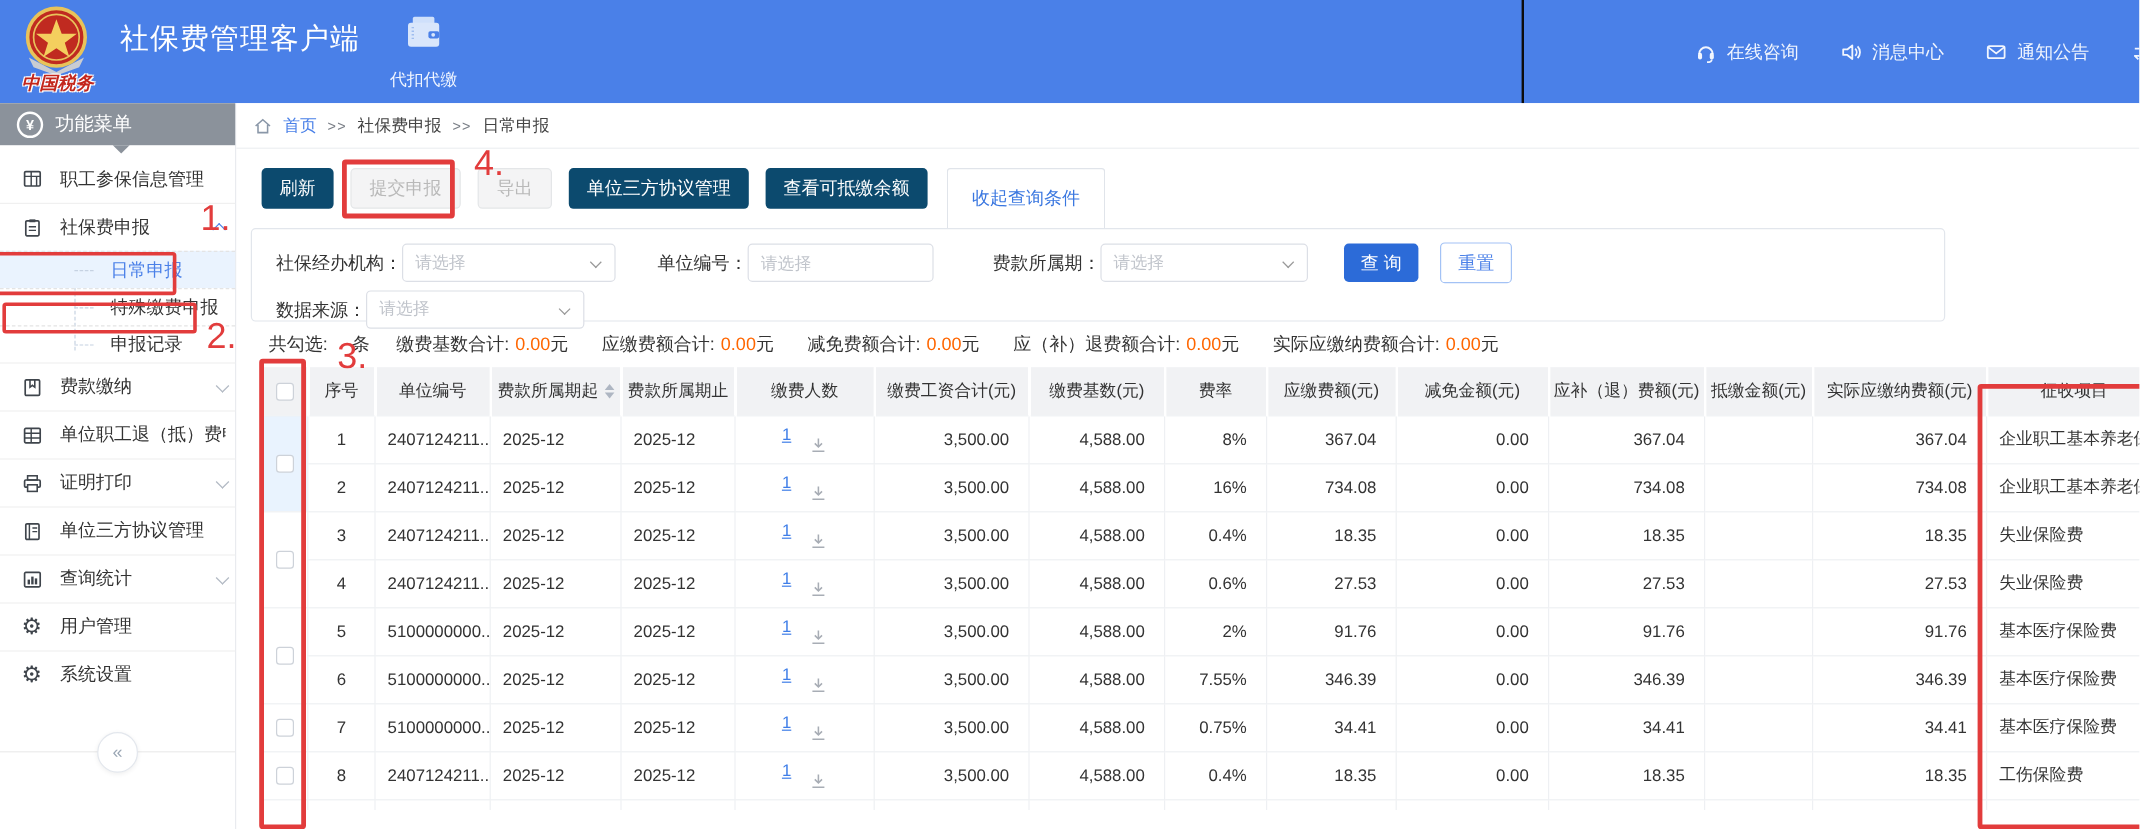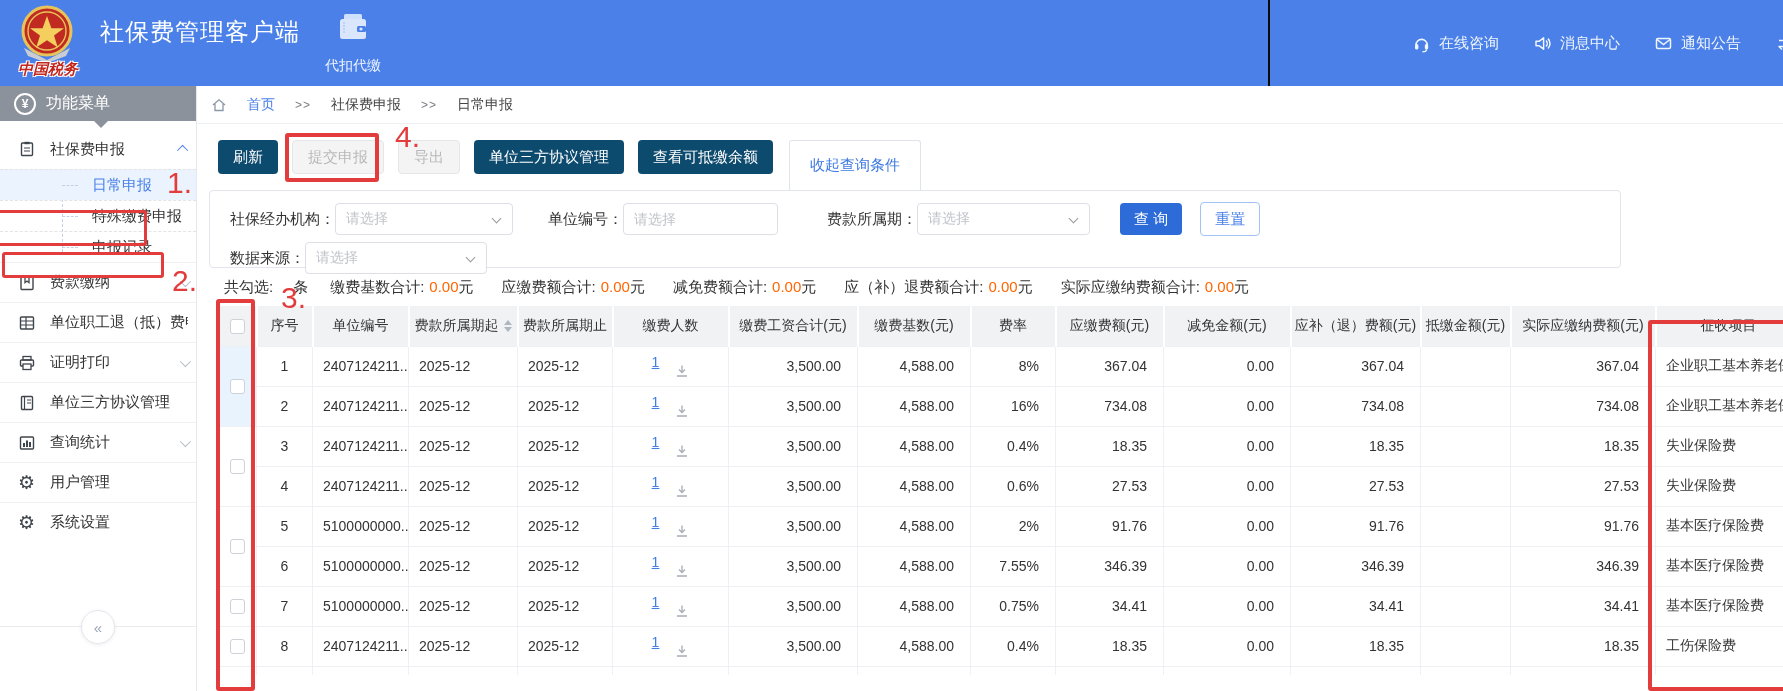--- a/index.html
+++ b/index.html
@@ -34,21 +34,21 @@
   .submenu { position:relative; }
   .submenu::before { content:""; position:absolute; left:62px; top:0; bottom:10px; border-left:1px dashed #c6d2e2; }
   .submenu-item { position:relative; height:31px; display:flex; align-items:center; padding-left:92px; border-top:1px dashed #e4e4e4; font-size:15px; cursor:pointer; }
   .submenu-item::after { content:""; position:absolute; left:62px; top:50%; width:16px; border-top:1px dashed #c6d2e2; }
   .submenu-item.active { background:#eaf3fe; color:#4a80e8; }
   .sidebar-foot { position:absolute; left:0; top:540px; width:100%; border-top:1px solid #ececec; }
   .collapse-btn { position:absolute; left:50%; top:-17px; transform:translateX(-50%); width:34px; height:34px; background:#fff; border:1px solid #e3e7ed; border-radius:50%; display:flex; align-items:center; justify-content:center; color:#9aa6b4; font-size:15px; box-shadow:0 1px 4px rgba(0,0,0,.07); cursor:pointer; }
 
   
   .content { position:absolute; left:197px; top:86px; width:1586px; height:605px; background:#fff; }
-  .breadcrumb { height:38px; display:flex; align-items:center; gap:20px; padding-left:14px; border-bottom:1px solid #edeff2; font-size:14px; color:#444;text-align:right; }
+  .breadcrumb { height:38px; display:flex; align-items:center; gap:9px; padding-left:14px; border-bottom:1px solid #edeff2; font-size:14px; color:#444;text-align:right; }
   .bc-home { color:#4a80e8; cursor:pointer; }
   .bc-sep { color:#7a7f87; font-size:12px; letter-spacing:1px; }
 
   .toolbar { display:flex; align-items:flex-start; height:66px; padding-left:21px; position:relative; }
   .btn { height:34px; margin-top:16px; padding:0 15px; border-radius:4px; font-size:15px; display:inline-flex; align-items:center; cursor:pointer; }
   .btn + .btn { margin-left:14px; }
   .btn-primary { background:#0c4a6e; color:#fff; border:none; }
   .btn-disabled { background:#f4f4f5; color:#b9b9b9; border:1px solid #e4e6e8; cursor:default; }
   .collapse-tab { margin-left:16px; margin-top:16px; height:50px; padding:0 20px; background:#fff; border:1px solid #e0e4ea; border-bottom:none; border-radius:3px 3px 0 0; color:#3a77e0; font-size:15px; display:flex; align-items:center; position:relative; z-index:2; cursor:pointer; }
 
@@ -162,20 +162,29 @@
     </div>
   </div>
 
   <div class="sidebar">
     <div class="menu-header">
       <span class="yuan-badge">¥</span>
       <span>功能菜单</span>
     </div>
     <div class="menu">
 
+      <div class="menu-item">
+        <span class="mi-icon">
+          <svg width="18" height="18" viewBox="0 0 18 18">
+              <rect x="2.5" y="3" width="13" height="12" rx="1" fill="none" stroke="#3f454c" stroke-width="1.4"></rect>
+              <path d="M2.5 7h13M8 3v12M12.5 7v8" stroke="#3f454c" stroke-width="1.2" fill="none"></path>
+            </svg>
+        </span>
+        <span class="mi-label">职工参保信息管理</span>
+      </div>
 
 
       <div class="menu-item">
         <span class="mi-icon">
           <svg width="18" height="18" viewBox="0 0 18 18">
               <rect x="3.5" y="3" width="11" height="12.5" rx="1" fill="none" stroke="#3f454c" stroke-width="1.4"></rect>
               <rect x="6.5" y="1.8" width="5" height="2.4" fill="#3f454c"></rect>
               <path d="M6 8h6M6 11h6" stroke="#3f454c" stroke-width="1.2"></path>
             </svg>
         </span>

